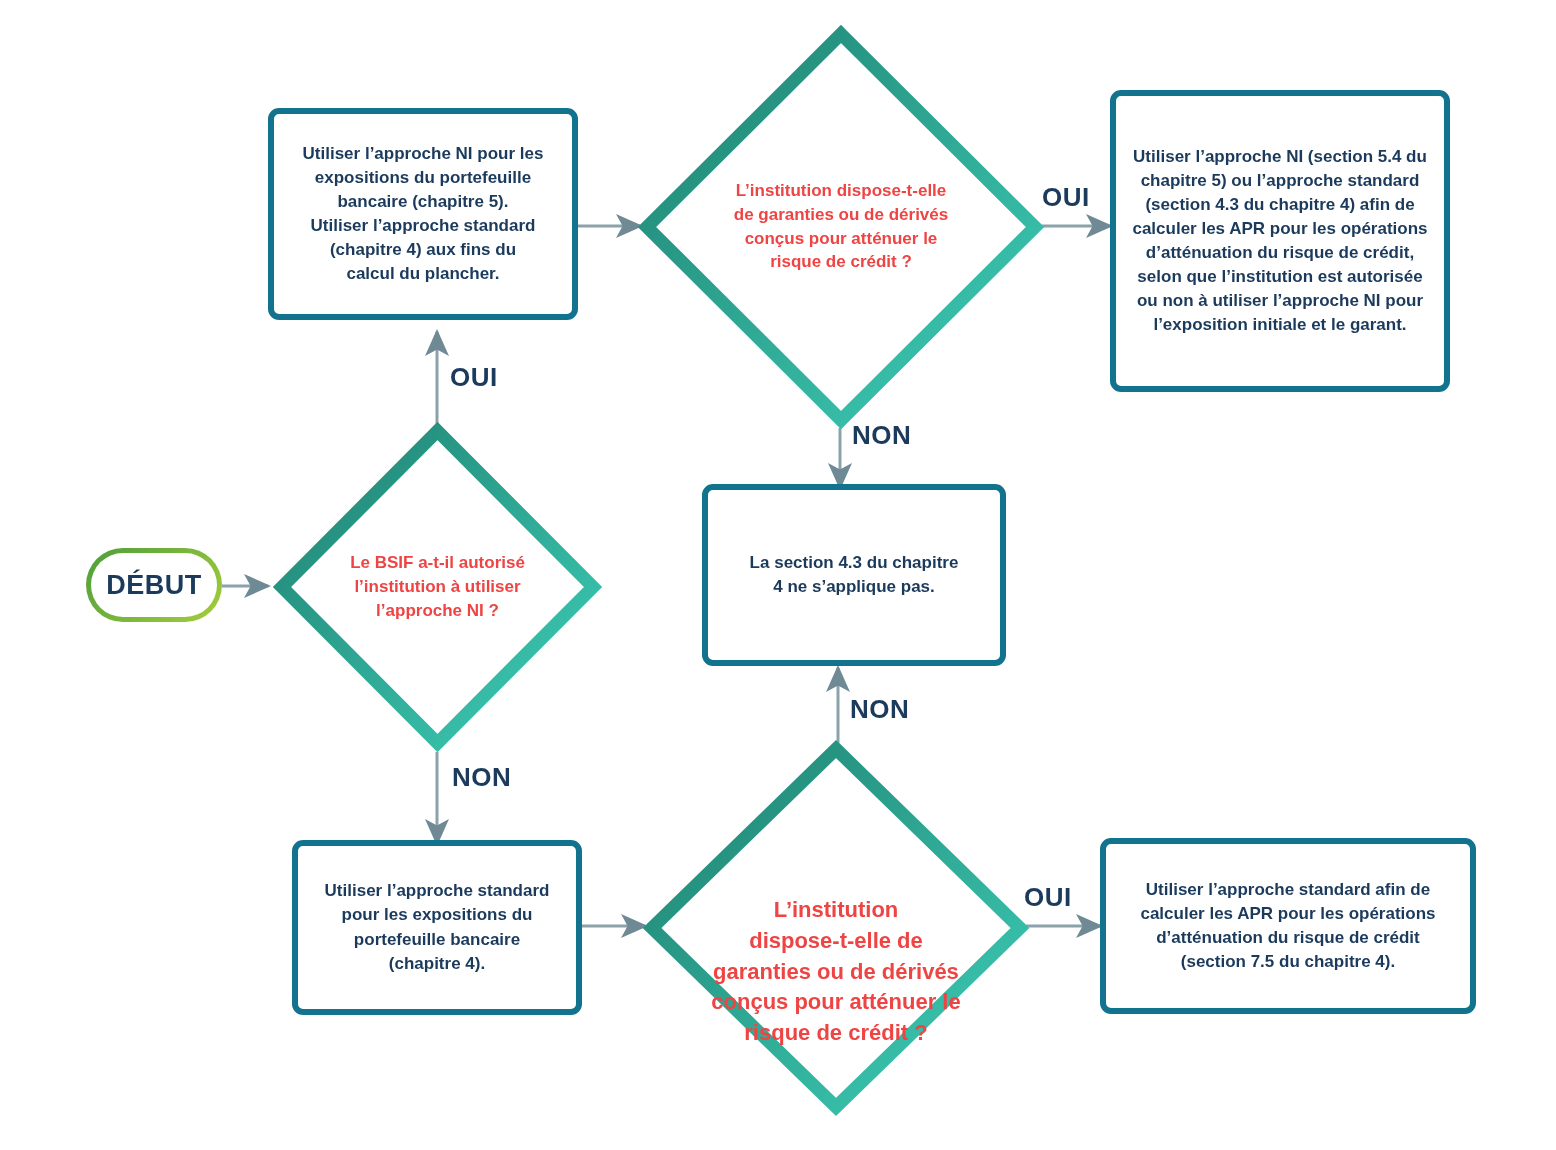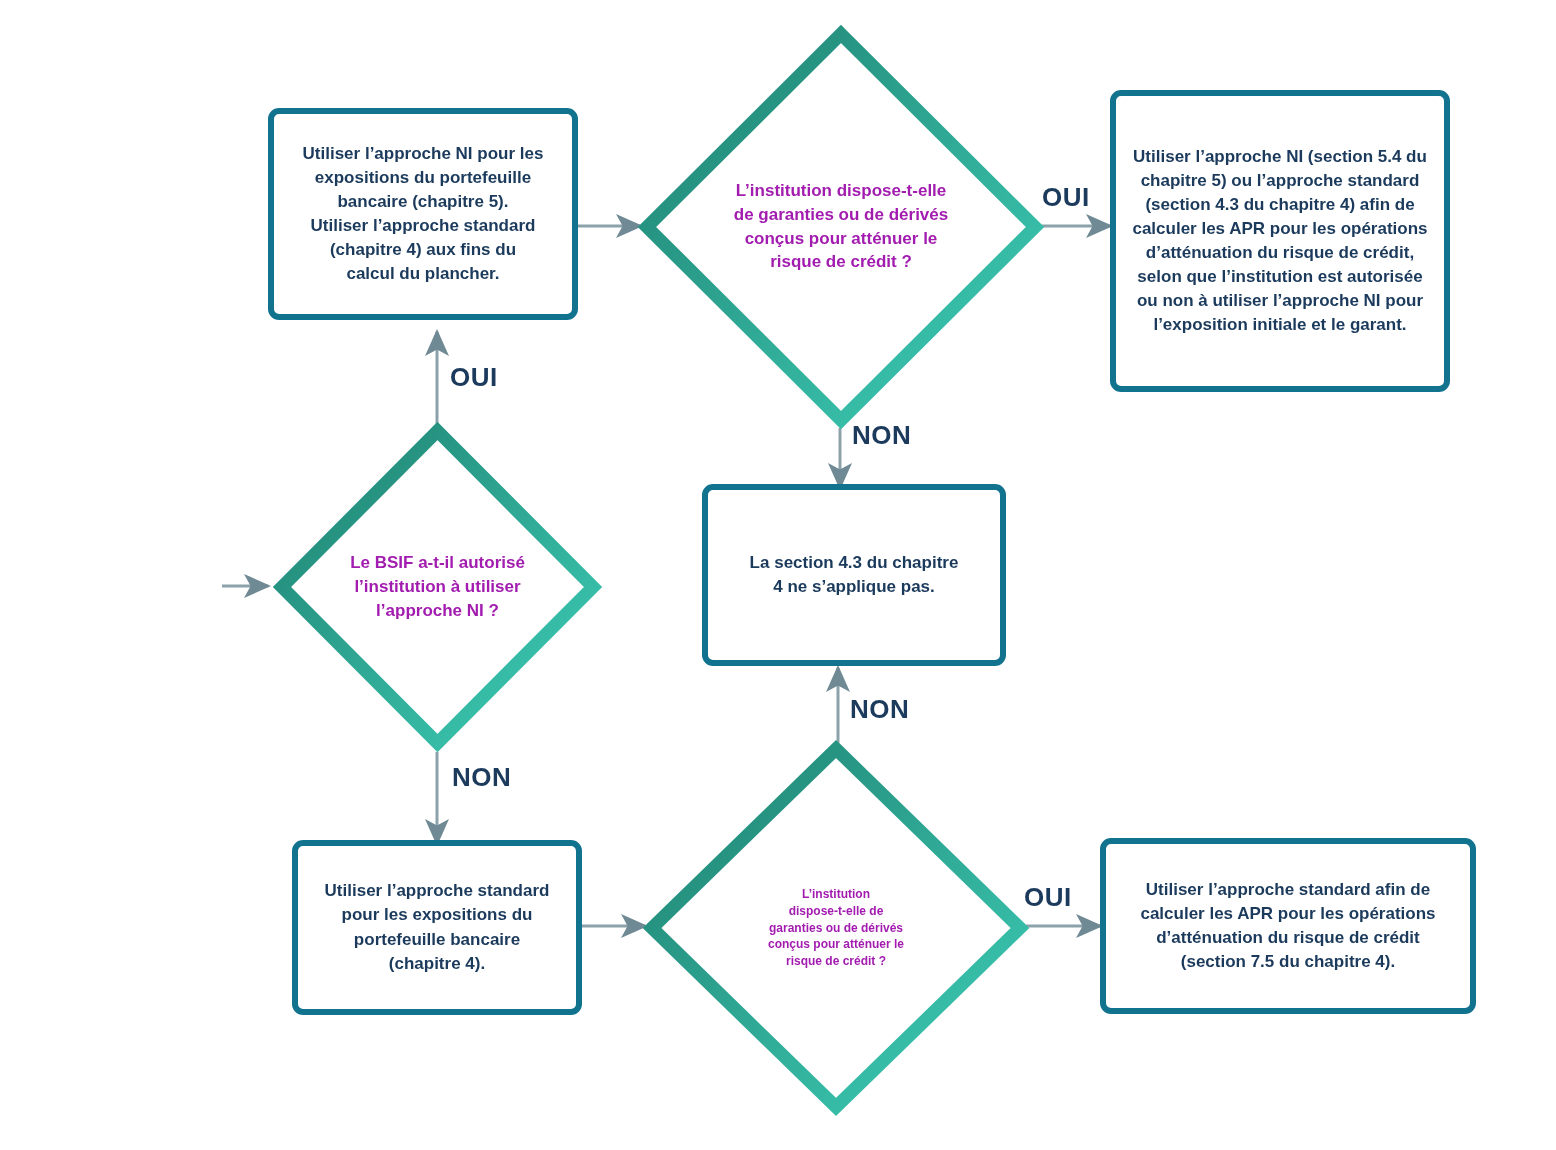--- a/index.html
+++ b/index.html
@@ -84,21 +84,21 @@
     top: 0;
     overflow: visible;
   }
   .diamond-wrap .dtext {
     position: absolute;
     left: 14%;
     top: 50%;
     transform: translateY(-50%);
     width: 72%;
     text-align: center;
-    color: #a21caf;
+    color: #ef4444;
     font-weight: bold;
     line-height: 1.4;
     white-space: pre-line;
   }
 
   
   .edge-label {
     position: absolute;
     color: #1b3a5c;
     font-weight: bold;
@@ -149,20 +149,26 @@
 
     <g>
       <line x1="838" y1="743" x2="838" y2="668" stroke="#8ba2ab" stroke-width="3" marker-end="url(#arrowGrey)"></line>
     </g>
 
     <g>
       <line x1="1026" y1="926" x2="1100" y2="926" stroke="#8ba2ab" stroke-width="3" marker-end="url(#arrowGrey)"></line>
     </g>
   </svg>
 
+  <div class="start-pill" style="left:86px; top:548px; width:136px; height:74px;
+              background:linear-gradient(135deg,#4d9d3a 0%,#79b63c 50%,#a6ce39 100%);">
+    <div class="inner">
+      <span class="start-label">DÉBUT</span>
+    </div>
+  </div>
 
   <div class="proc-box" style="left:268px; top:108px; width:310px; height:212px;">
     <span class="txt" style="font-size:17px;">Utiliser l’approche NI pour les
 expositions du portefeuille
 bancaire (chapitre 5).
 Utiliser l’approche standard
 (chapitre 4) aux fins du
 calcul du plancher.</span>
   </div>
 
@@ -230,21 +236,21 @@
   <div class="diamond-wrap" style="left:645px; top:742px; width:382px; height:372px;">
     <svg class="dia" width="382" height="372" viewBox="0 0 382 372" xmlns="http://www.w3.org/2000/svg">
       <defs>
         <linearGradient id="gradDia3" x1="0%" y1="0%" x2="100%" y2="100%">
           <stop offset="0%" stop-color="#1f8070"></stop>
           <stop offset="100%" stop-color="#3ecfb8"></stop>
         </linearGradient>
       </defs>
       <polygon points="191,7 375,186 191,365 7,186" fill="#ffffff" stroke="url(#gradDia3)" stroke-width="13" stroke-linejoin="miter"></polygon>
     </svg>
-    <div class="dtext" style="font-size:12px; left:16%; width:68%;">L’institution
+    <div class="dtext" style="font-size:22px; left:16%; width:68%;margin-top:44px;">L’institution
 dispose-t-elle de
 garanties ou de dérivés
 conçus pour atténuer le
 risque de crédit ?</div>
   </div>
 
   <div class="edge-label" style="left:450px; top:362px;">OUI</div>
 
   <div class="edge-label" style="left:452px; top:762px;">NON</div>
 

